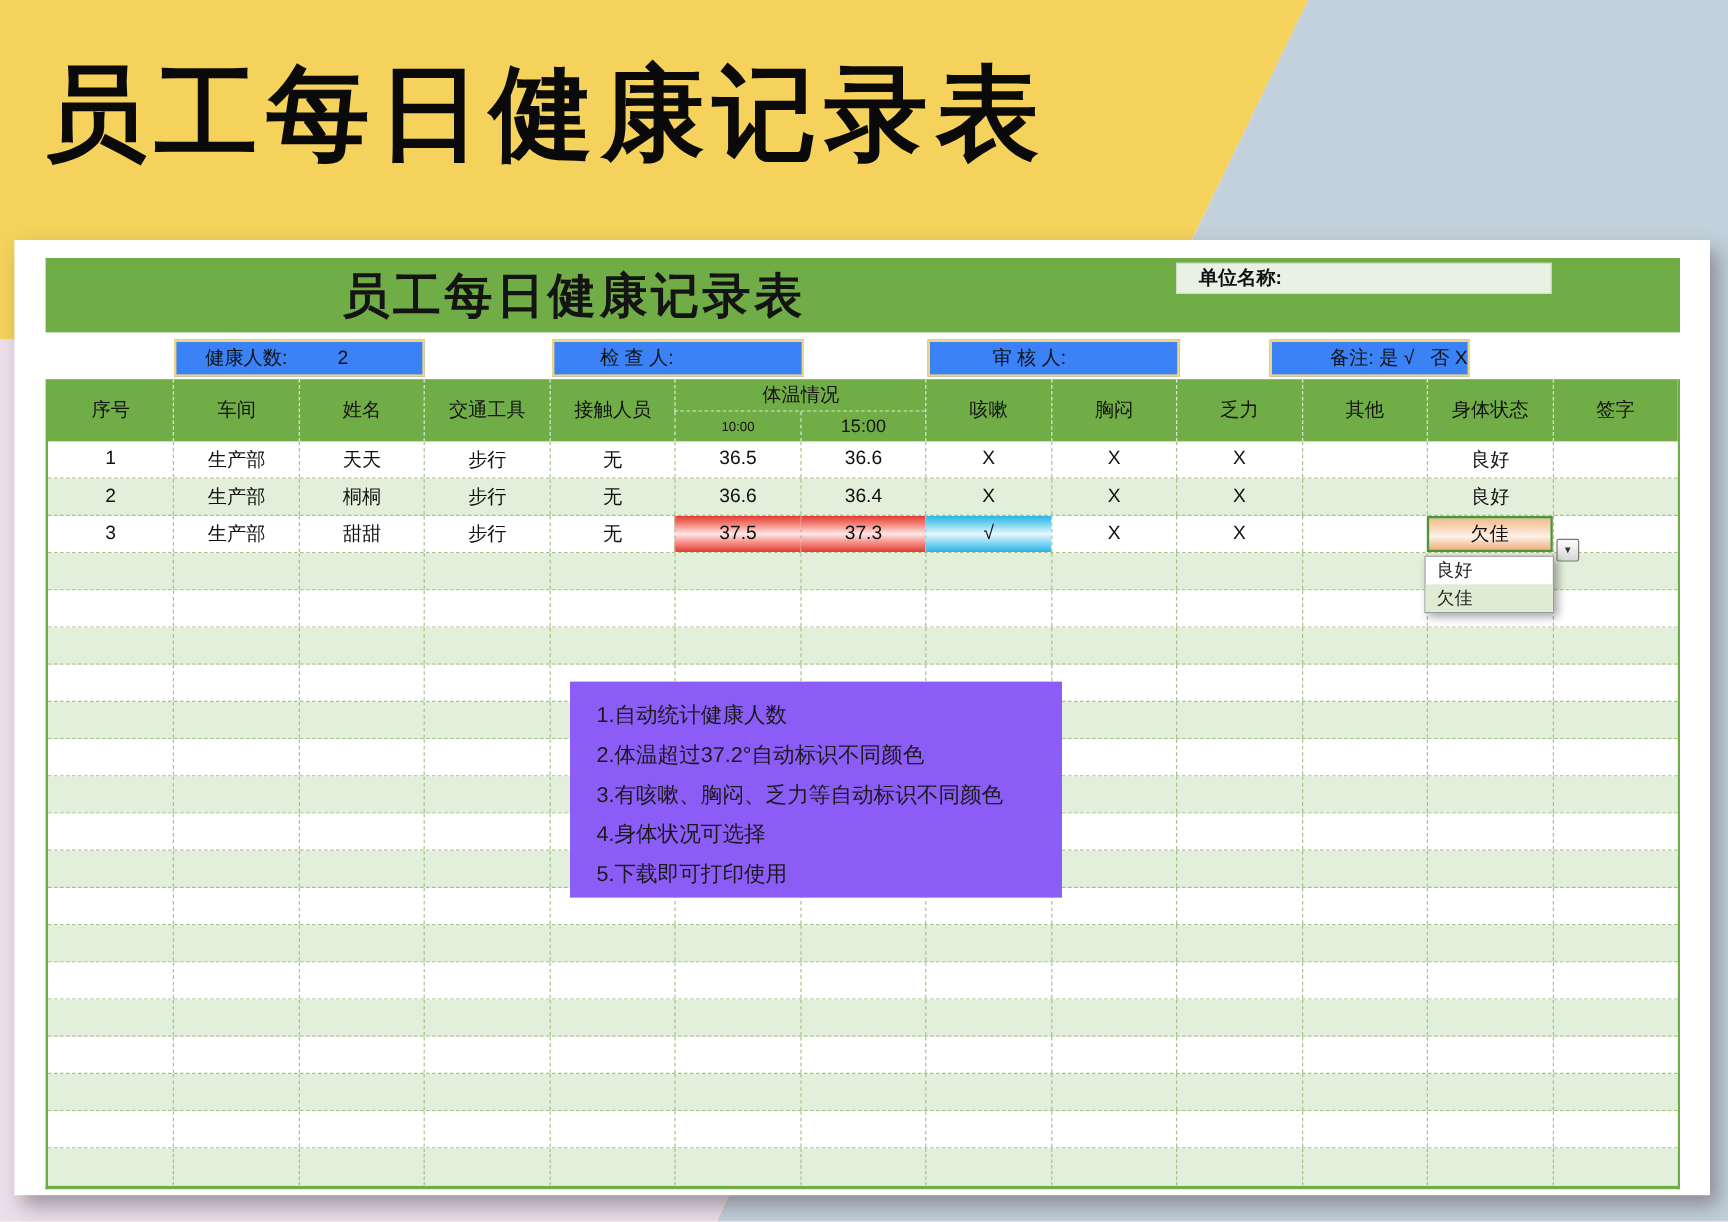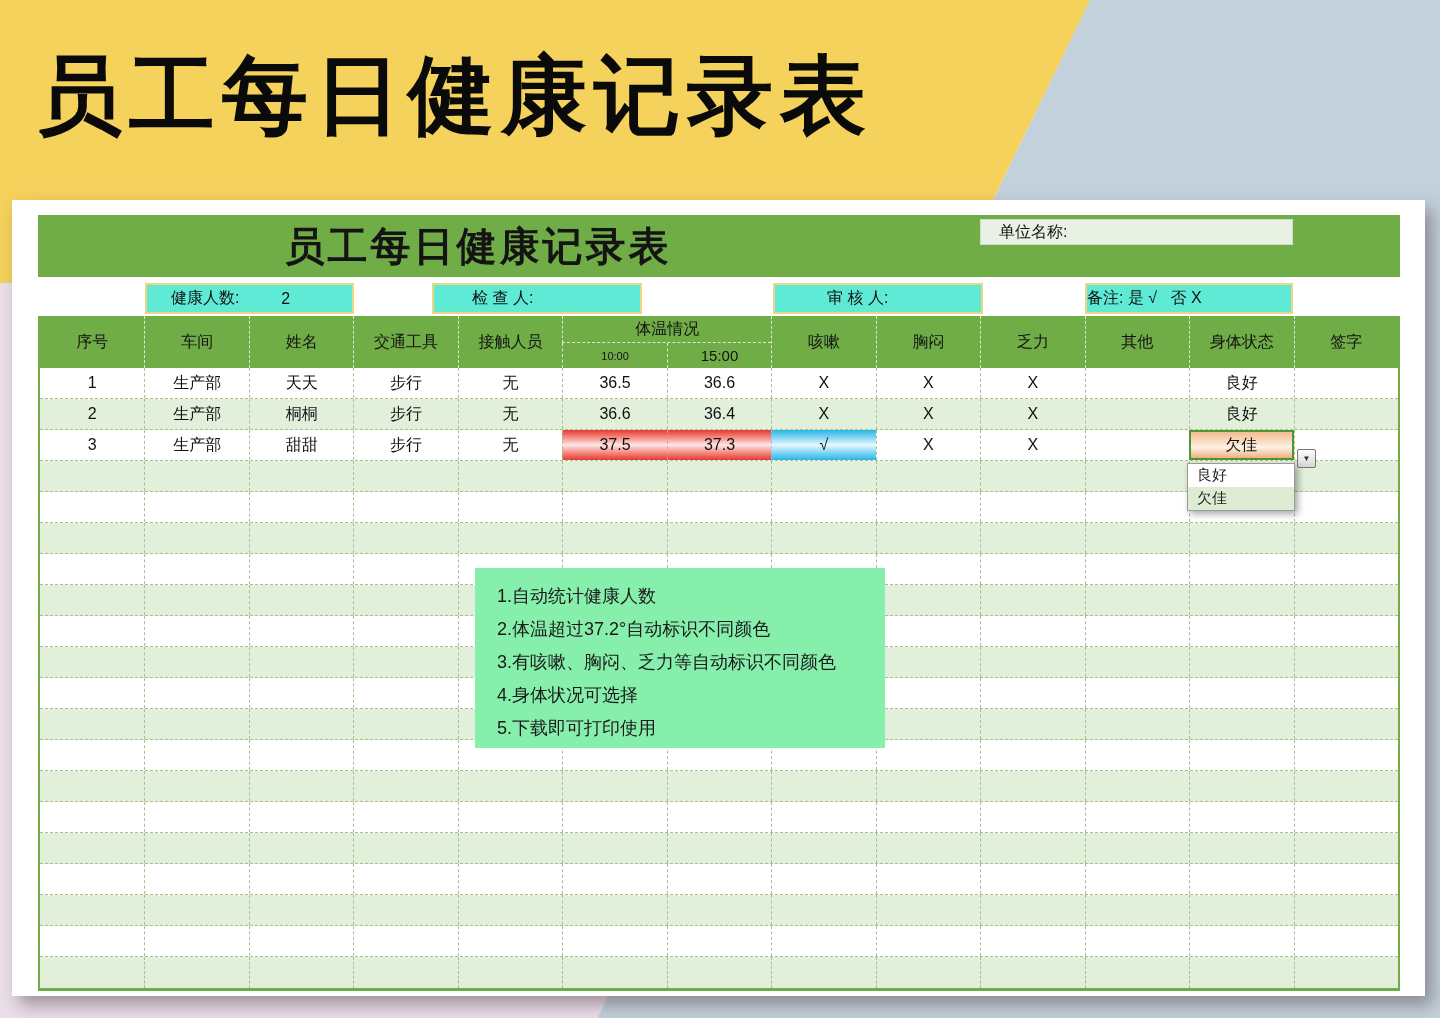--- a/index.html
+++ b/index.html
@@ -21,35 +21,35 @@
 
   
   .green-bar { position:absolute; left:26px; top:15px; width:1362px; height:62px; background:#70ad47; }
   .sheet-title { position:absolute; left:0; top:0; width:880px; height:62px; display:flex;
                  align-items:center; justify-content:center; font-size:40px; font-weight:bold;
                  letter-spacing:3px; color:#141414; }
   .unit-box { position:absolute; left:942px; width:313px; height:26px; background:#e9f1e4;
               border:1px solid #cddfc4; display:flex; align-items:center; font-size:16px; }
   .unit-box.row1 { top:4px; }
   .unit-box.row2 { top:33px; height:27px; }
-  .unit-box .lbl { padding-left:18px; white-space:pre; }
+  .unit-box .lbl { padding-left:18px; white-space:pre;font-weight:bold; }
   .unit-box .date { margin-left:34px; width:110px; text-align:center; }
   .unit-box .weekday { margin-left:36px; }
 
   
-  .cream { position:absolute; top:83px; height:31px; background:#5eead4; border:2px solid #eed584;
+  .cream { position:absolute; top:83px; height:31px; background:#3b82f6; border:2px solid #eed584;
            display:flex; align-items:center; font-size:16px; white-space:pre; }
   .cream.healthy  { left:133px; width:209px; }
   .cream.healthy .lbl { padding-left:24px; }
   .cream.healthy .val { flex:1; text-align:center; padding-right:20px; }
-  .cream.inspector { left:420px; width:210px; }
+  .cream.inspector { left:448px; width:210px; }
   .cream.inspector .lbl { padding-left:38px; }
   .cream.reviewer { left:761px; width:210px; }
   .cream.reviewer .lbl { padding-left:52px; }
-  .cream.remark { left:1073px; width:208px; justify-content:flex-start; }
+  .cream.remark { left:1046px; width:167px; justify-content:flex-end; }
 
   
   .table-wrap { position:absolute; left:26px; top:116px; width:1362px;
                 border-left:2px solid #70ad47; border-right:2px solid #70ad47;
                 border-bottom:3px solid #70ad47; }
   .thead { display:grid; grid-template-columns:repeat(13,1fr); grid-template-rows:27px 25px;
            background:#70ad47; color:#131313; font-size:16px; }
   .thead > div { display:flex; align-items:center; justify-content:center;
                  border-left:1px dashed rgba(255,255,255,0.75); }
   .thead > .c1 { border-left:none; }
@@ -71,21 +71,21 @@
   .tcell:first-child { border-left:none; }
 
   .cell-red  { background:linear-gradient(180deg,#e23b31 0%,#f7958d 28%,#fde9e7 50%,#f7958d 72%,#e23b31 100%); }
   .cell-red + .cell-red { border-left:1px dashed #e9958f; }
   .cell-blue { background:linear-gradient(180deg,#29b5e8 0%,#8edaf4 28%,#e9f8fe 50%,#8edaf4 72%,#29b5e8 100%);
                border-left:1px dashed #7fccea; }
   .cell-orange { background:linear-gradient(180deg,#f3bc90 0%,#fbe4cf 45%,#fdf2e7 58%,#f0b080 100%);
                  border:2px solid #4f9636; }
 
   
-  .notes { position:absolute; left:463px; top:368px; width:410px; height:180px; background:#86efac;
+  .notes { position:absolute; left:463px; top:368px; width:410px; height:180px; background:#8b5cf6;
            padding:12px 0 0 22px; }
   .notes .line { font-size:18px; line-height:33px; color:#1a1a1a; }
 
   
   .dd-btn { position:absolute; left:1285px; top:249px; width:19px; height:19px;
             background:linear-gradient(180deg,#fdfdfd,#d7d7d7); border:1px solid #767676;
             border-radius:2px; display:flex; align-items:center; justify-content:center;
             font-size:8px; color:#333; cursor:pointer; }
   .dd-list { position:absolute; left:1175px; top:263px; width:108px; background:#ffffff;
              border:1px solid #9b9b9b; box-shadow:3px 3px 7px rgba(0,0,0,0.35); }

